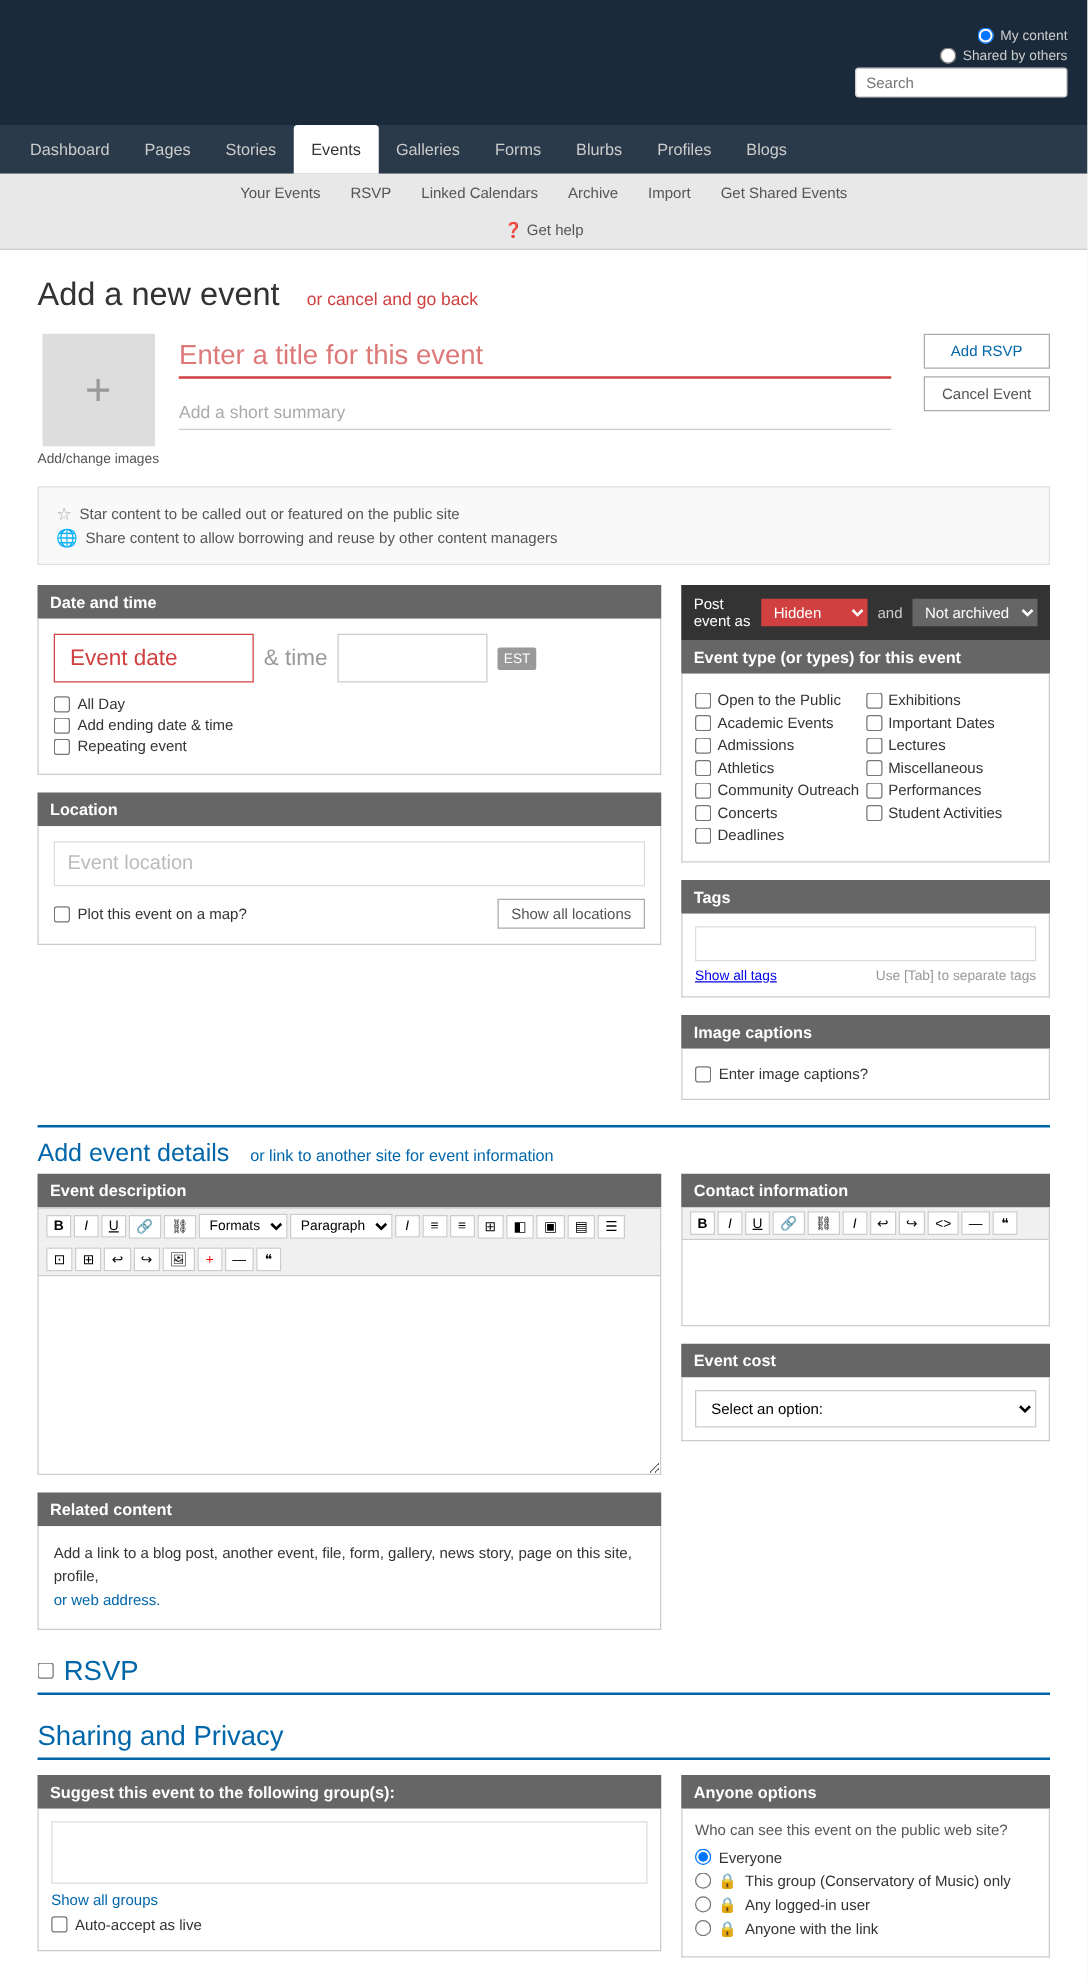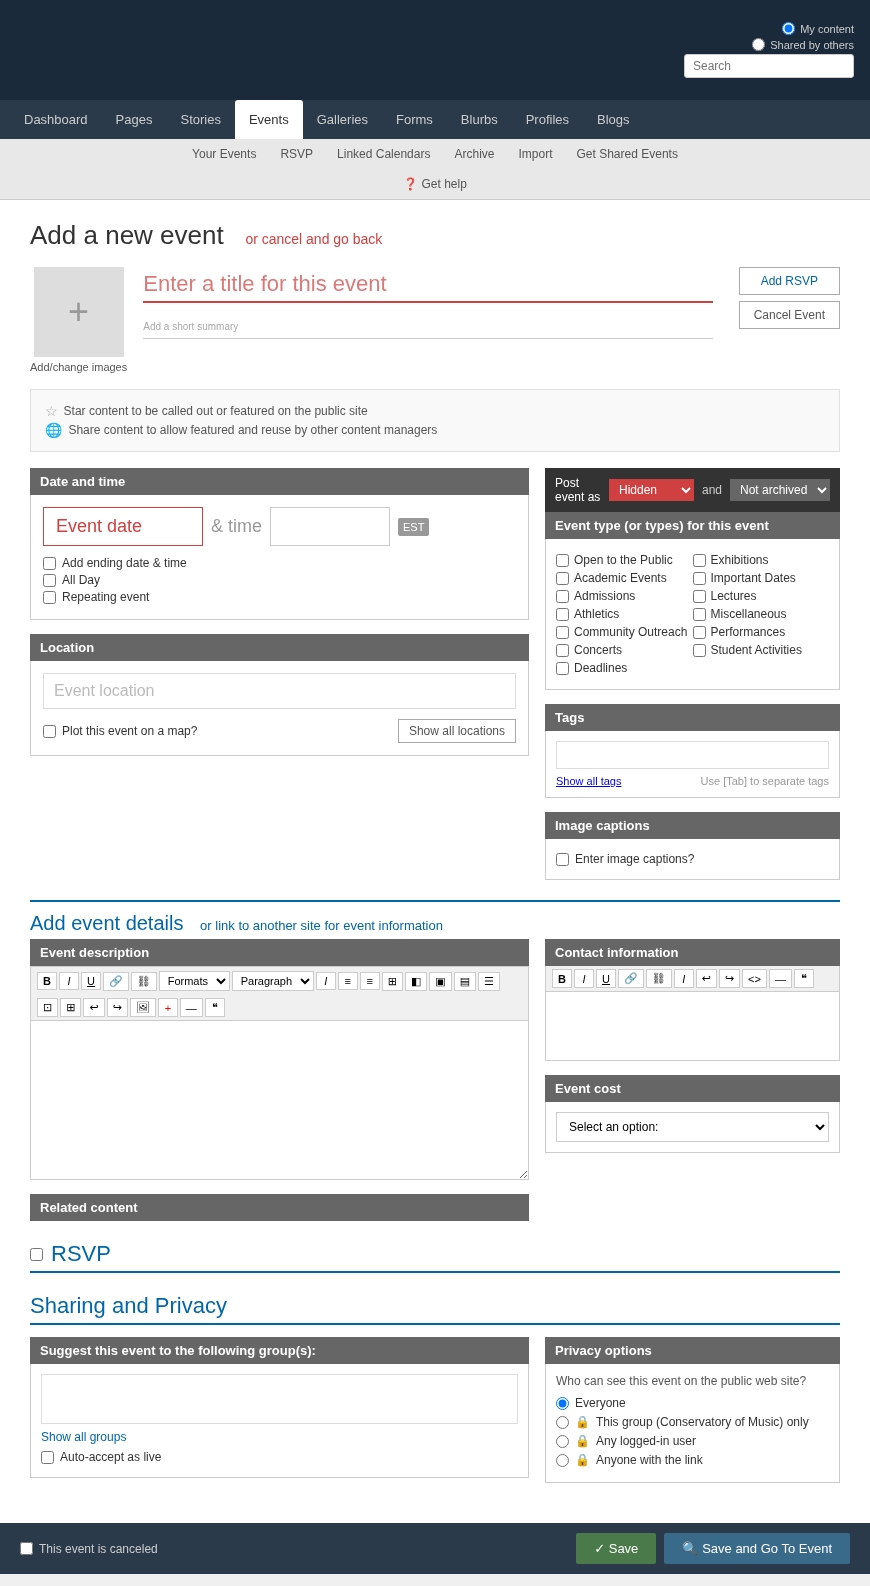--- a/index.html
+++ b/index.html
@@ -28,21 +28,21 @@
     .page-title a { color: #d04040; font-size: 14px; text-decoration: none; }
 
     .top-form-area { display: flex; gap: 16px; margin-bottom: 16px; }
     .image-upload-box { width: 90px; min-height: 90px; background: #ddd; display: flex; flex-direction: column; align-items: center; justify-content: center; cursor: pointer; }
     .image-upload-box .plus { font-size: 36px; color: #999; line-height: 1; }
     .image-upload-label { font-size: 11px; color: #555; margin-top: 4px; text-align: center; }
 
     .event-title-area { flex: 1; }
     .event-title-input { width: 100%; border: none; border-bottom: 2px solid #d04040; font-size: 22px; color: #d04040; padding: 4px 0; outline: none; }
     .event-title-input::placeholder { color: #d04040; opacity: 0.7; }
-    .event-summary-input { width: 100%; border: none; border-bottom: 1px solid #ccc; font-size: 10px; color: #c2410c; padding: 6px 0; margin-top: 12px; outline: none; }
+    .event-summary-input { width: 100%; border: none; border-bottom: 1px solid #ccc; font-size: 14px; color: #c2410c; padding: 6px 0; margin-top: 12px; outline: none; }
     .event-summary-input::placeholder { color: #aaa; }
 
     .event-actions { display: flex; flex-direction: column; gap: 6px; margin-left: 10px; }
     .btn-rsvp { background: #fff; border: 1px solid #aaa; color: #06a; padding: 6px 14px; cursor: pointer; font-size: 12px; white-space: nowrap; }
     .btn-cancel-event { background: #fff; border: 1px solid #aaa; color: #555; padding: 6px 14px; cursor: pointer; font-size: 12px; white-space: nowrap; }
 
     
     .content-options { background: #f9f9f9; border: 1px solid #e0e0e0; padding: 10px 14px; margin-bottom: 16px; }
     .content-options p { font-size: 12px; color: #555; display: flex; align-items: center; gap: 6px; margin: 3px 0; }
     .star-icon { color: #aaa; font-size: 14px; }
@@ -228,42 +228,42 @@
     </div>
   </div>
 
   <div class="content-options">
     <p>
       <span class="star-icon">☆</span>
       <span>Star content to be called out or featured on the public site</span>
     </p>
     <p>
       <span class="globe-icon">🌐</span>
-      <span>Share content to allow featured and reuse by other content managers</span>
+      <span>Share content to allow borrowing and reuse by other content managers</span>
     </p>
   </div>
 
   <div class="two-col">
     <div class="col-left">
 
       <div class="section-header">Date and time</div>
       <div class="section-body">
         <div class="date-time-row">
           <input type="text" class="event-date-input" placeholder="Event date" style="">
           <span class="time-separator">&amp; time</span>
           <input type="text" class="time-input" style="">
           <span class="est-badge">EST</span>
         </div>
         <label class="checkbox-row">
           <input type="checkbox" style="">
-          <span>Add ending date &amp; time</span>
+          <span>All Day</span>
         </label>
         <label class="checkbox-row">
           <input type="checkbox" style="">
-          <span>All Day</span>
+          <span>Add ending date &amp; time</span>
         </label>
         <label class="checkbox-row">
           <input type="checkbox" style="">
           <span>Repeating event</span>
         </label>
       </div>
 
       <div style="margin-top:14px;">
         <div class="section-header">Location</div>
         <div class="section-body">
@@ -417,20 +417,25 @@
         <button class="editor-btn">↪</button>
         <button class="editor-btn">🖼</button>
         <button class="editor-btn" style="color:red;">+</button>
         <button class="editor-btn">—</button>
         <button class="editor-btn">❝</button>
       </div>
       <div class="editor-body" contenteditable="true" style=""></div>
 
       <div style="margin-top:14px;">
         <div class="section-header">Related content</div>
+        <div class="related-content-body">
+          <span>Add a link to a blog post, another event, file, form, gallery, news story, page on this site, profile,</span>
+          <br>
+          <a href="#">or web address.</a>
+        </div>
       </div>
 
     </div>
 
     <div class="col-desc-right">
 
       <div class="section-header">Contact information</div>
       <div style="background:#f0f0f0;border:1px solid #ccc;border-top:none;border-bottom:none;padding:3px 6px;display:flex;gap:2px;">
         <button class="editor-btn bold">B</button>
         <button class="editor-btn italic">I</button>
@@ -479,21 +484,21 @@
         <div class="sharing-groups-input" contenteditable="true" style=""></div>
         <a href="#" class="show-all-groups">Show all groups</a>
         <label class="checkbox-row">
           <input type="checkbox" style="">
           <span>Auto-accept as live</span>
         </label>
       </div>
     </div>
 
     <div class="sharing-col-right">
-      <div class="section-header">Privacy options</div>
+      <div class="section-header">Anyone options</div>
       <div class="privacy-body">
         <p>Who can see this event on the public web site?</p>
         <label class="privacy-radio-row">
           <input type="radio" name="privacy" checked="" style="">
           <span>Everyone</span>
         </label>
         <label class="privacy-radio-row">
           <input type="radio" name="privacy" style="">
           <span class="lock-icon-red">🔒</span>
           <span>This group (Conservatory of Music) only</span>

